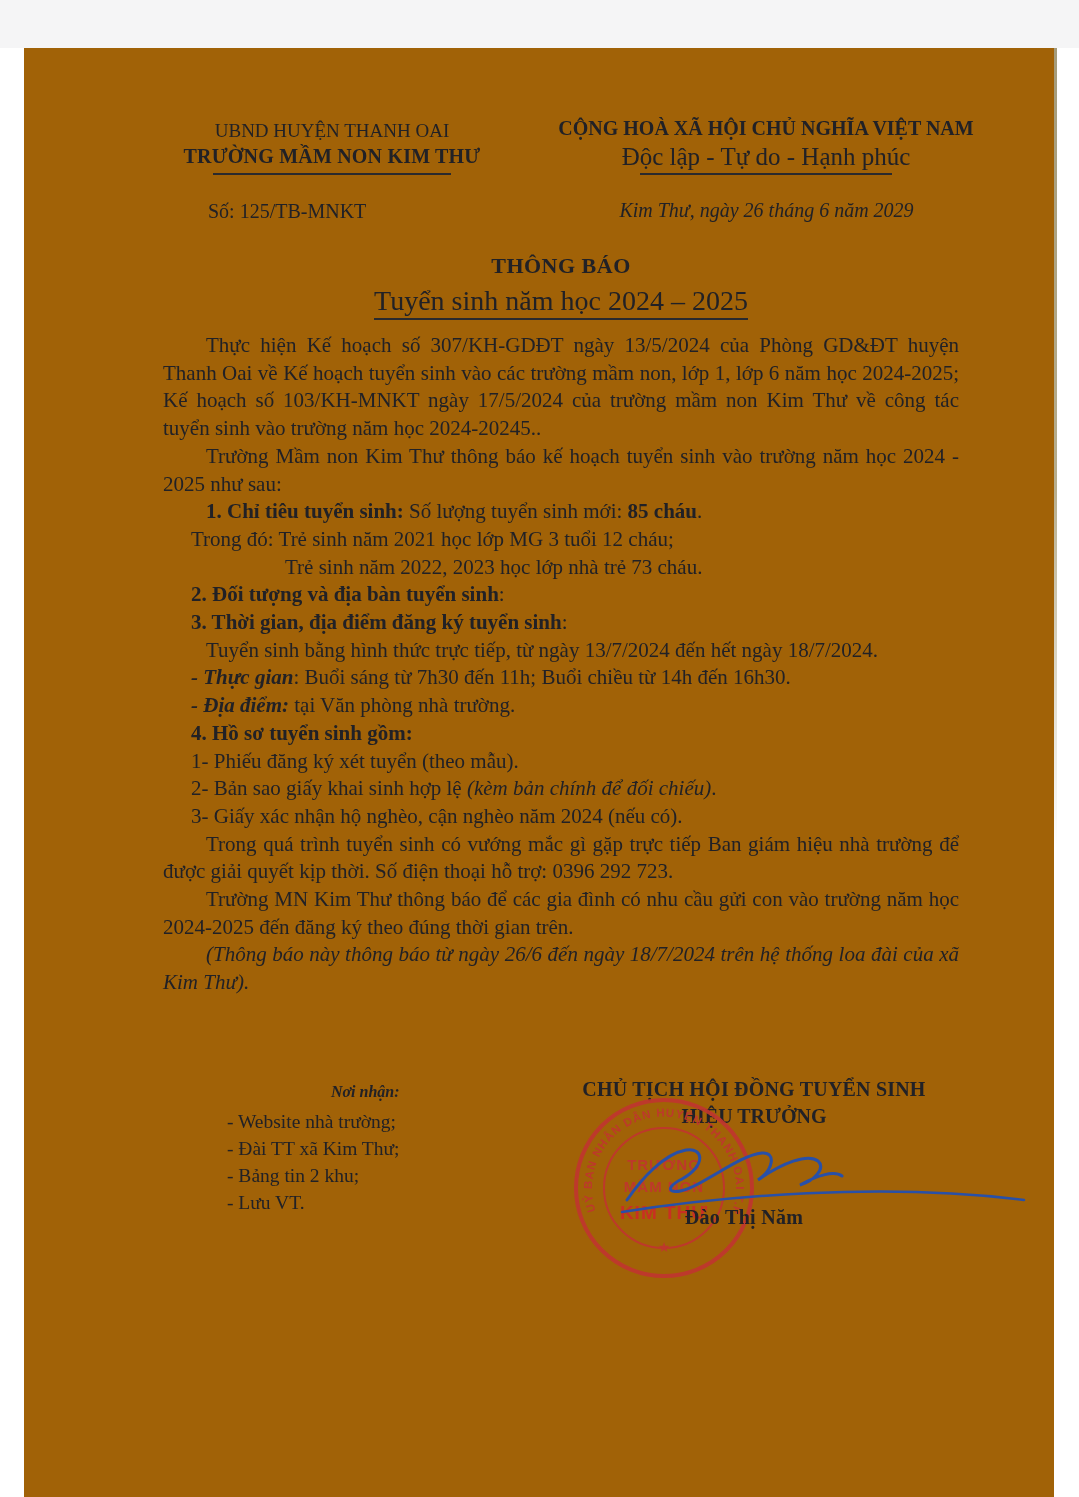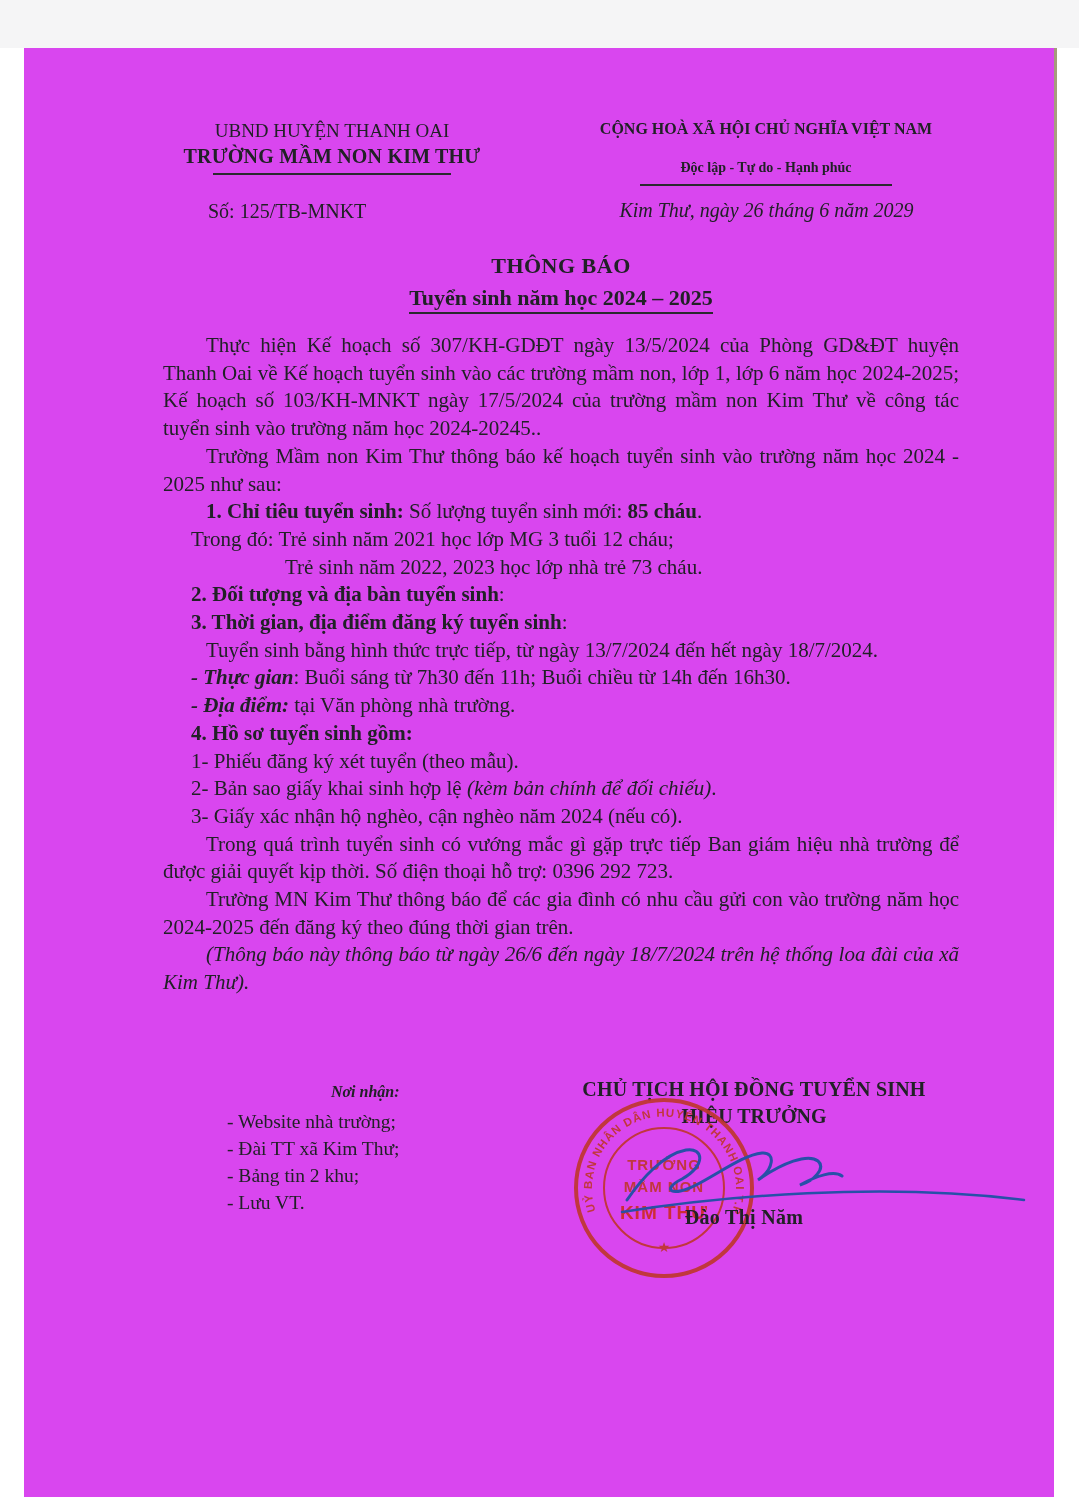--- a/index.html
+++ b/index.html
@@ -4,45 +4,45 @@
 <style>
   html,body{margin:0;padding:0;}
   body{
     width:1079px;height:1497px;position:relative;background:#ffffff;
     font-family:"Liberation Serif","DejaVu Serif",serif;color:#212126;
     overflow:hidden;
   }
   .top-strip{position:absolute;left:0;top:0;width:1079px;height:48px;background:#f5f5f6;}
   .page{
     position:absolute;left:24px;top:48px;width:1030px;height:1449px;
-    background:#d946ef;
+    background:#a16207;
   }
   .page::after{
     content:"";position:absolute;top:0;right:-3px;width:3px;height:800px;
     background:linear-gradient(to bottom,#a49b7a 0%,#b7ae8e 55%,rgba(183,174,142,0) 100%);
   }
   .b{font-weight:bold;}
   .i{font-style:italic;}
   .bi{font-weight:bold;font-style:italic;}
 
   .head-left{position:absolute;left:138px;top:70px;width:340px;text-align:center;font-size:19px;line-height:25px;}
   .head-left .org{font-weight:bold;font-size:20px;letter-spacing:.2px;margin-top:1px;}
   .rule{height:2px;background:#2a2a2e;margin:4px auto 0;}
   .rule-left{width:238px;}
   .rule-right{width:252px;}
   .head-right{position:absolute;left:497px;top:68px;width:490px;text-align:center;line-height:25px;}
-  .head-right .motto1{font-weight:bold;font-size:16px;}
-  .head-right .motto2{font-weight:bold;font-size:14px;margin-top:14px;}
+  .head-right .motto1{font-weight:bold;font-size:20px;}
+  .head-right .motto2{font-weight:normal;font-size:25px;margin-top:3px;}
 
   .doc-number{position:absolute;left:184px;top:152px;font-size:20px;}
   .place-date{position:absolute;left:520px;top:151px;width:445px;text-align:center;font-style:italic;font-size:20px;}
 
   .title{position:absolute;left:139px;top:205px;width:796px;text-align:center;}
   .title .t1{font-size:22px;font-weight:bold;letter-spacing:.5px;}
-  .title .t2{font-size:22px;font-weight:bold;margin-top:6px;}
+  .title .t2{font-size:28px;font-weight:normal;margin-top:6px;}
   .title .t2 span{border-bottom:2px solid #2a2a2e;padding-bottom:2px;}
 
   .body-text{
     position:absolute;left:139px;top:284px;width:796px;
     font-size:21px;line-height:27.7px;text-align:justify;
   }
   .body-text p{margin:0;}
   .ind{text-indent:43px;}
   .ind-sm{text-indent:28px;}
   .ind-sub{text-indent:122px;}

